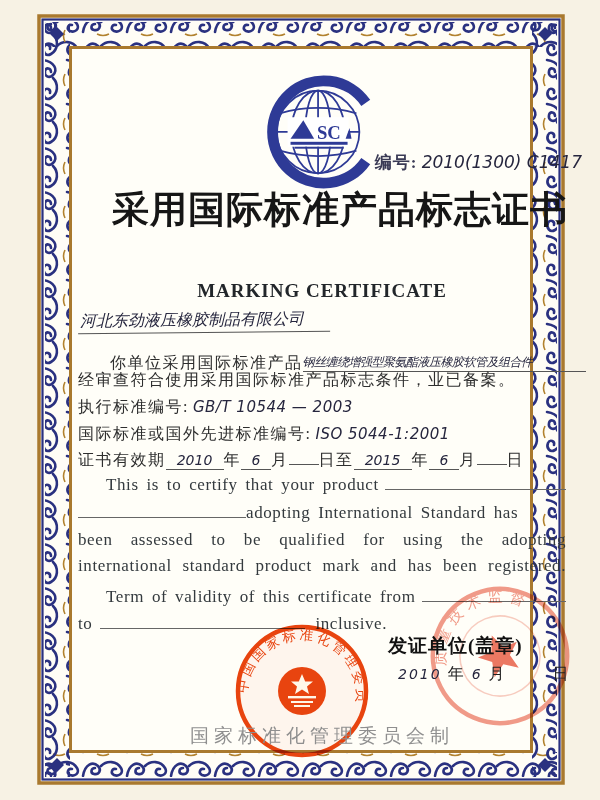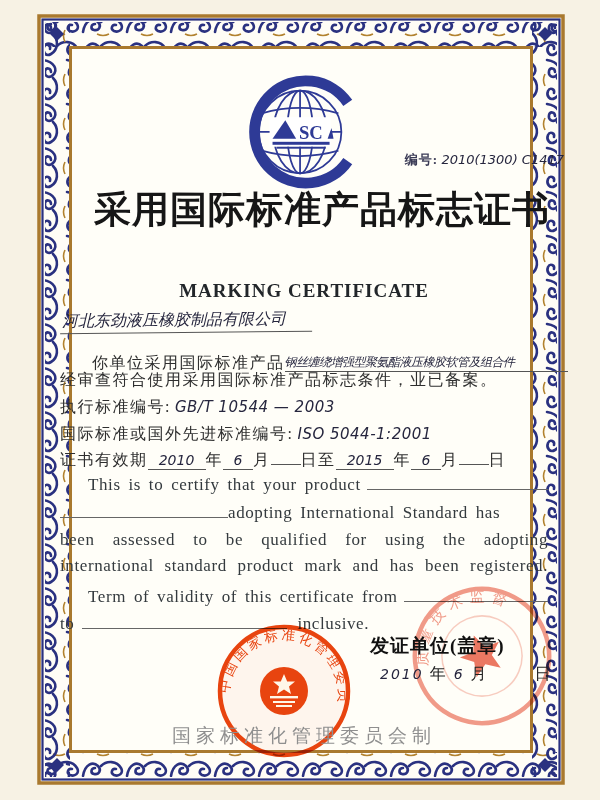--- a/index.html
+++ b/index.html
@@ -3,29 +3,29 @@
 <meta charset="utf-8">
 <style>
   * { margin:0; padding:0; box-sizing:border-box; }
   html,body { width:600px; height:800px; }
   body { background:#f7f2e4; font-family:"Liberation Serif", serif; position:relative; overflow:hidden; }
 
   .page { position:absolute; inset:0; }
 
   .frame-svg { position:absolute; left:37px; top:14px; }
 
-  .content { position:absolute; left:52px; top:47px; width:504px; height:705px; }
+  .content { position:absolute; left:70px; top:47px; width:504px; height:705px; }
 
   .line { position:absolute; left:8px; right:8px; white-space:nowrap; }
 
   
   .logo-wrap { position:absolute; left:50%; top:22px; transform:translateX(-50%); }
 
   
-  .serial { position:absolute; top:104px; right:-8px; font-size:13px; color:#3a3a55; }
+  .serial { position:absolute; top:104px; right:-8px; font-size:17px; color:#3a3a55; }
   .serial .lbl { font-weight:bold; letter-spacing:1px; }
 
   .title-cn { position:absolute; top:138px; left:0; right:0; text-align:center;
               font-size:37px; font-weight:600; color:#161616; letter-spacing:1px;
               font-family:"Liberation Serif", serif;margin-left:36px; }
   .title-en1 { position:absolute; top:200px; left:0; right:0; text-align:center;
                font-size:19px; font-weight:bold; color:#22262a; letter-spacing:.5px; }
   .title-en2 { position:absolute; top:233px; left:0; right:0; text-align:center;
                font-size:19px; font-weight:bold; color:#22262a; letter-spacing:1px; }
 

